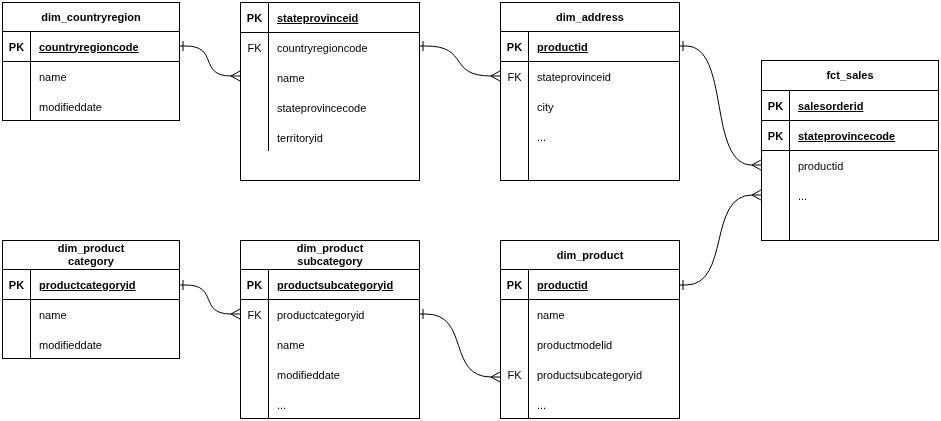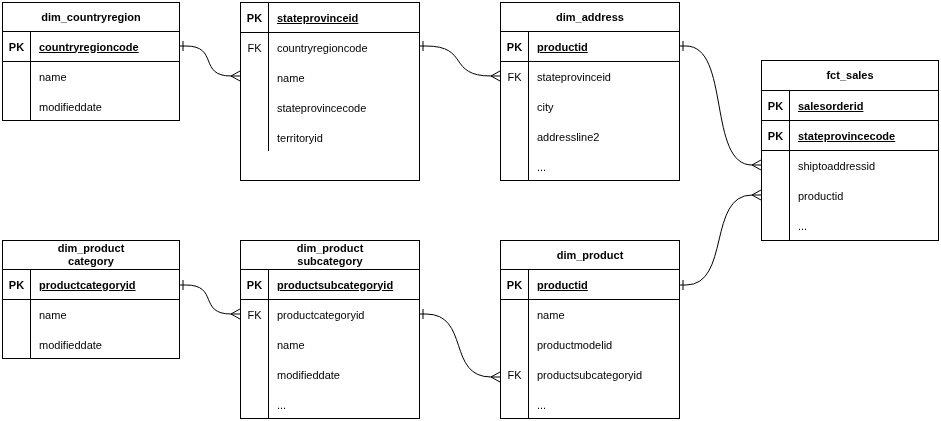--- a/index.html
+++ b/index.html
@@ -177,39 +177,37 @@
           <div class="keycell">PK</div>
           <div class="namecell key">productid</div>
         </div>
         <div class="body-block" style="height: 118px;">
           <div class="body-keycol">
             <span style="top: 0px;">FK</span>
           </div>
           <div class="body-attrs">
             <div class="attr">stateprovinceid</div>
             <div class="attr">city</div>
-            <div class="attr">addressline2</div>
             <div class="attr">...</div>
           </div>
         </div>
       </div>
       <div class="table" style="left: 761px; top: 60px; width: 178px; height: 181px;">
         <div class="tbl-header" style="height: 30px; text-align: right;">fct_sales</div>
         <div class="row pk">
           <div class="keycell">PK</div>
           <div class="namecell key">salesorderid</div>
         </div>
         <div class="row pk">
           <div class="keycell">PK</div>
           <div class="namecell key">stateprovincecode</div>
         </div>
         <div class="body-block" style="height: 89px;">
           <div class="body-keycol"></div>
           <div class="body-attrs">
-            <div class="attr">shiptoaddressid</div>
             <div class="attr">productid</div>
             <div class="attr">...</div>
           </div>
         </div>
       </div>
       <div class="table" style="left: 2px; top: 240px; width: 178px; height: 119px;">
         <div class="tbl-header" style="height: 29px;">dim_product
 category</div>
         <div class="row pk">
           <div class="keycell">PK</div>

